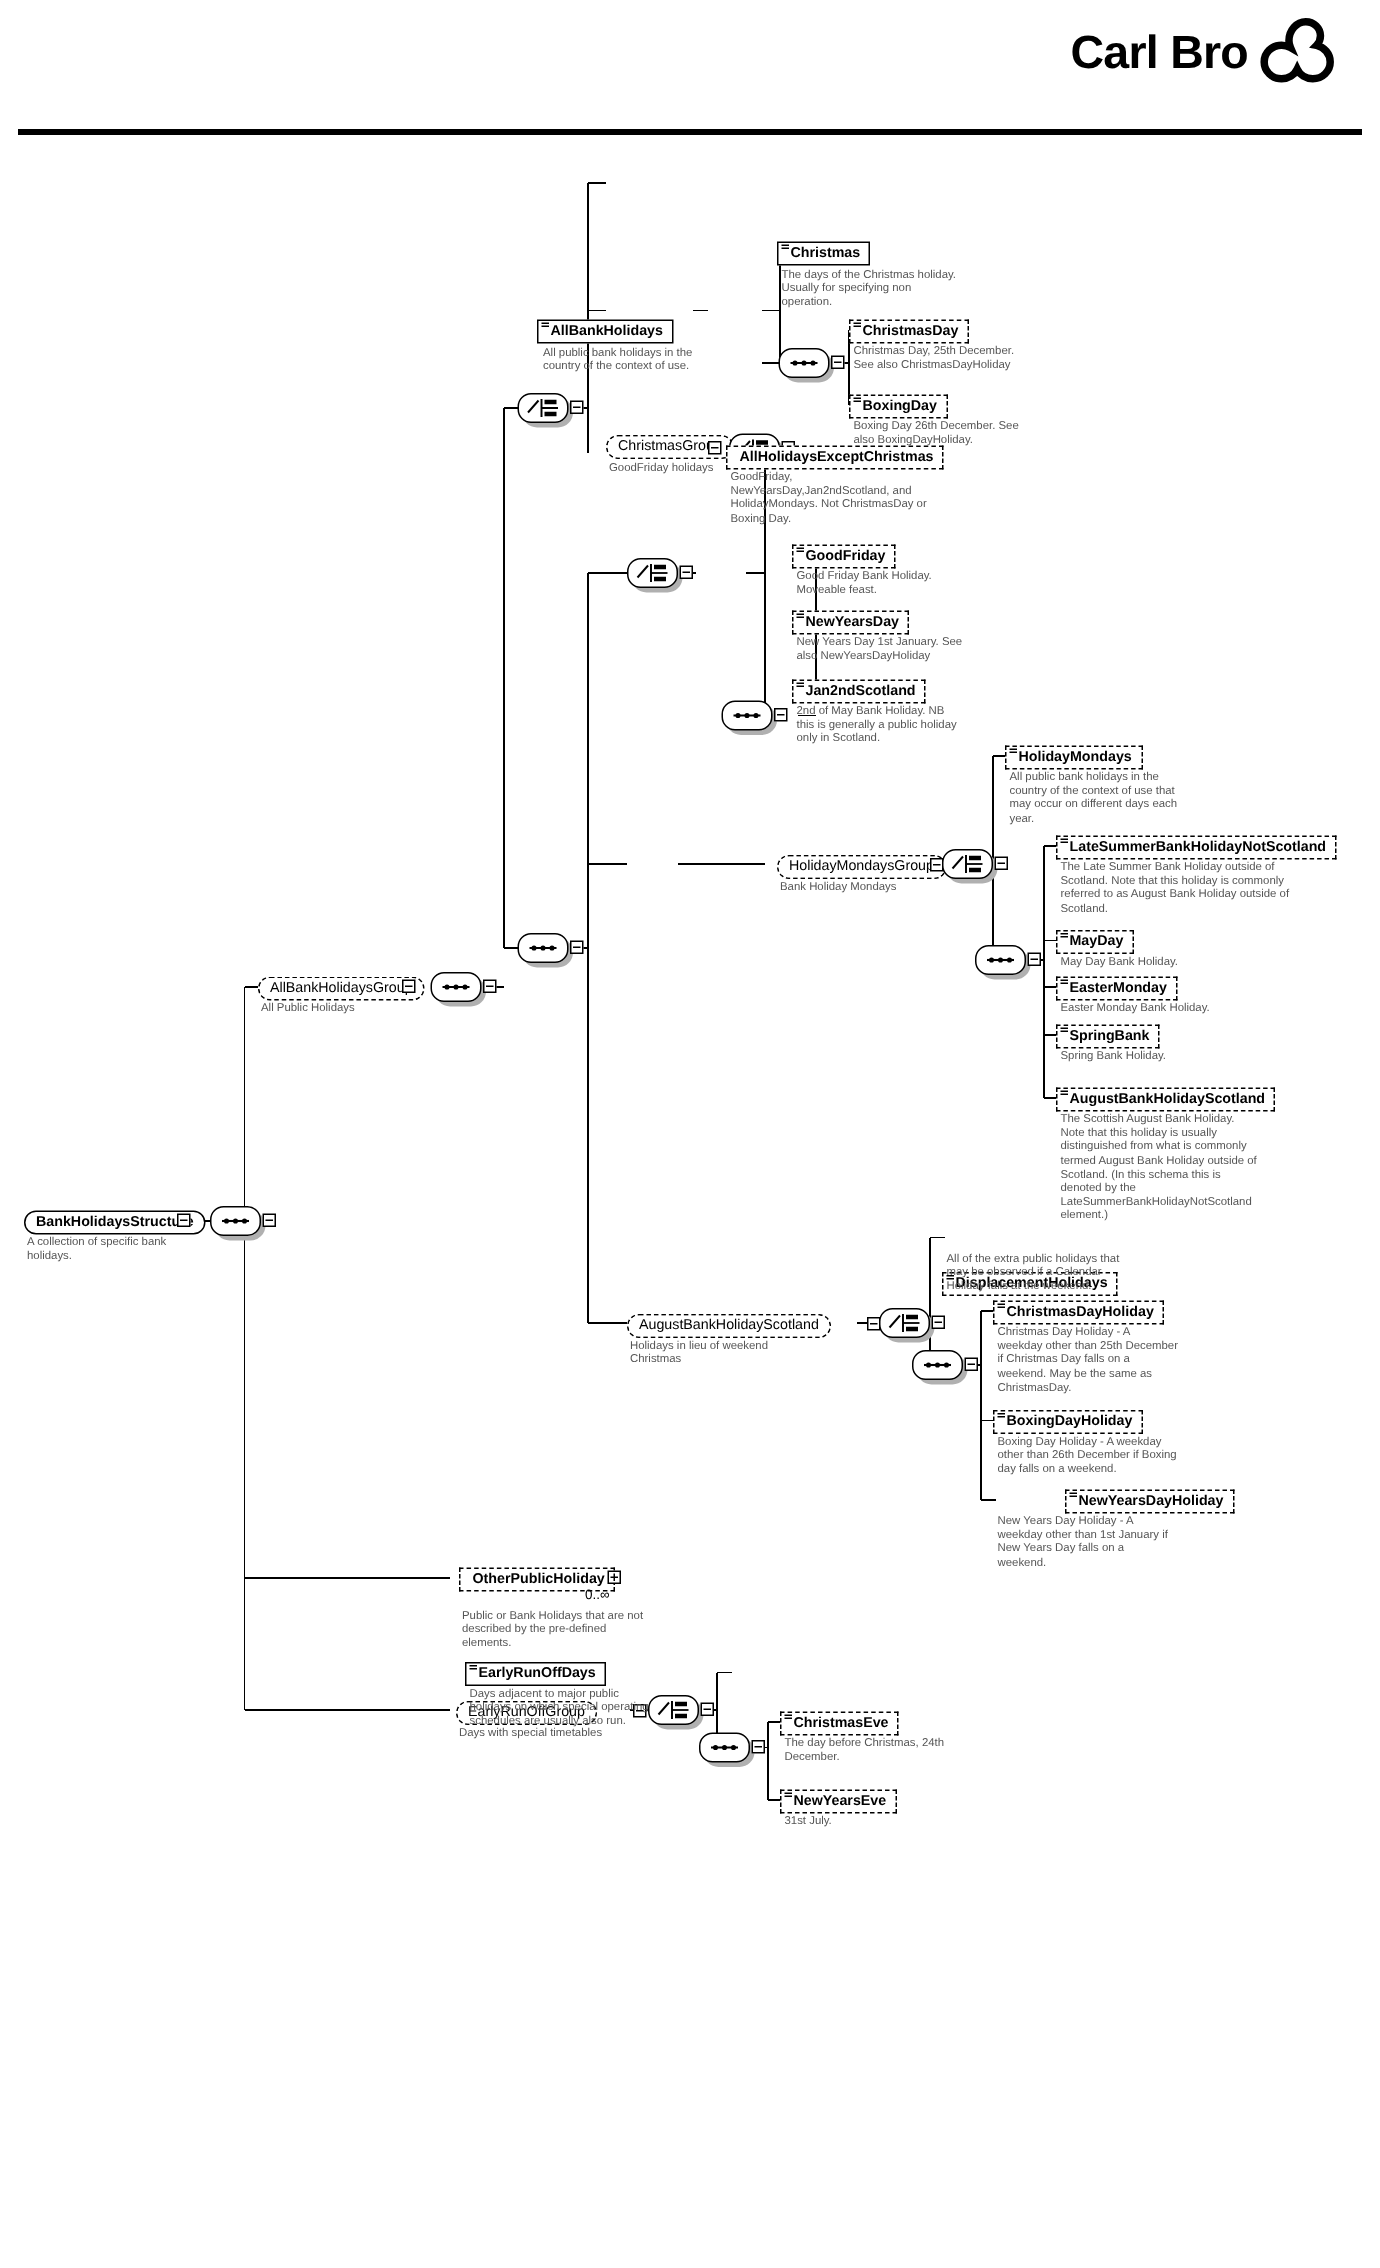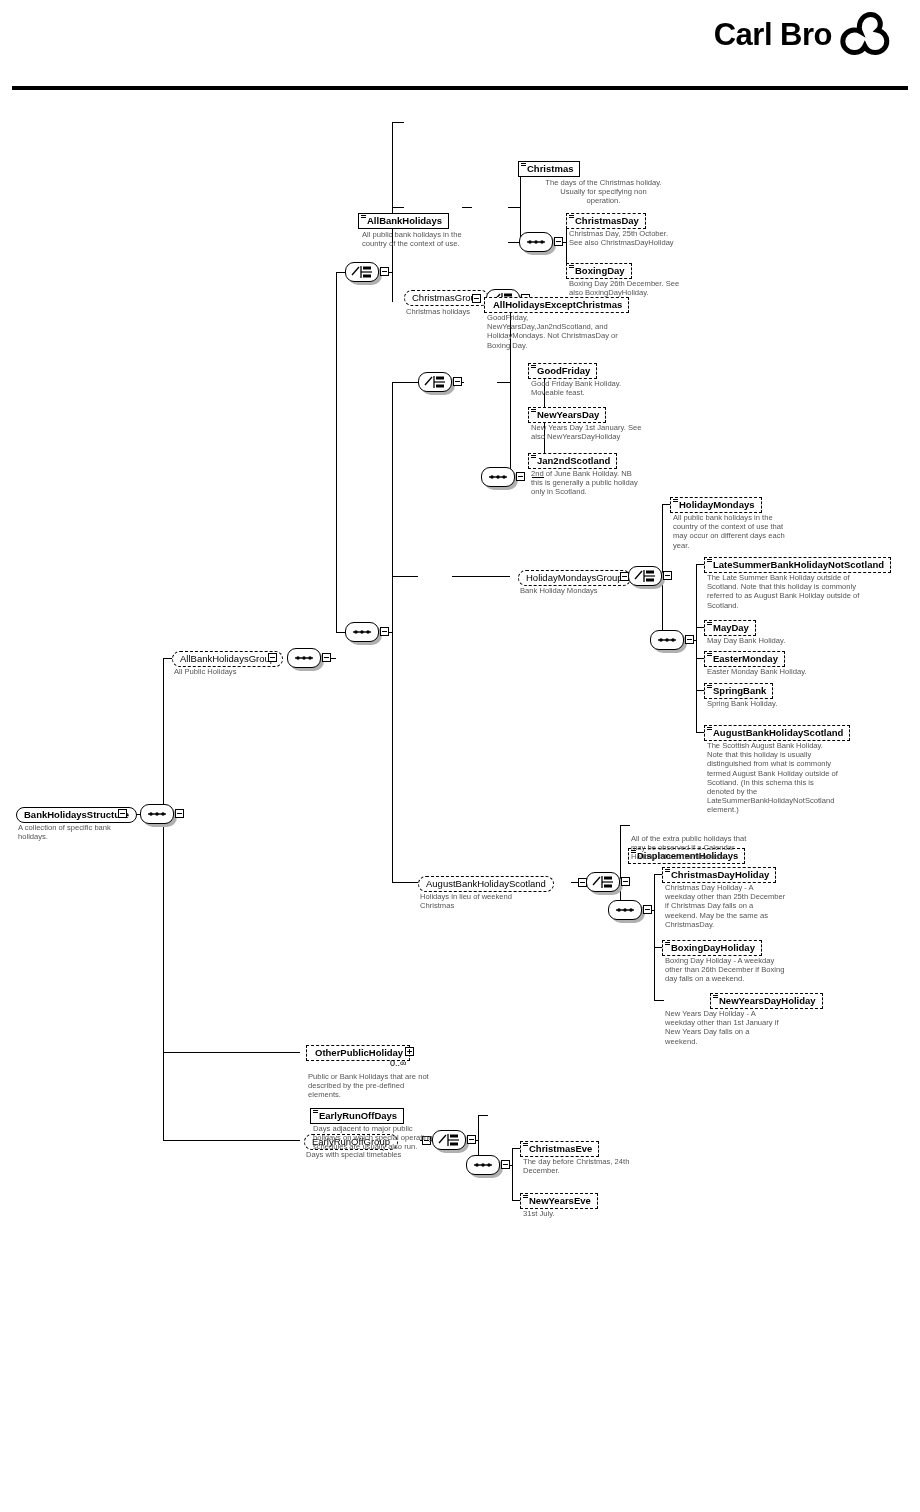--- a/index.html
+++ b/index.html
@@ -252,21 +252,21 @@
 country of the context of use.</div>
 
   <div class="node" style="left:404px;top:195px;">
     <span class="nwrap"><span class="shadow"></span>
       <span class="nbox grp">ChristmasGroup</span>
     </span>
   </div>
   <div class="expander" style="left:472px;top:202px;">
       <span class="h"></span>
     </div>
-  <div class="desc" style="left:406px;top:215px;width:150px;">Christmas holidays</div>
+  <div class="desc" style="left:406px;top:215px;width:150px;">GoodFriday holidays</div>
 
   <div class="conn" style="left:486px;top:197px;">
     <div class="pill">
         <span class="bg"></span>
         <span class="fg"></span>
       <svg width="34" height="20" viewBox="0 0 34 20">
         <line x1="7" y1="13" x2="14" y2="5" stroke="#000" stroke-width="1.3"></line>
         <line x1="16" y1="4" x2="16" y2="16" stroke="#000" stroke-width="1.3"></line>
         <rect x="18" y="4.5" width="8" height="3" fill="#000"></rect>
         <rect x="18" y="12.5" width="8" height="3" fill="#000"></rect>
@@ -279,21 +279,21 @@
     </div>
 
   <div class="node" style="left:518px;top:66px;">
     <span class="nwrap"><span class="shadow"></span>
       <span class="nbox solid"><span class="tick">
             <i></i>
             <i></i>
           </span>Christmas</span>
     </span>
   </div>
-  <div class="desc" style="left:521px;top:86px;width:165px;text-align:center;">The days of the Christmas holiday.
+  <div class="desc" style="left:521px;top:86px;width:165px;">The days of the Christmas holiday.
 Usually for specifying non
 operation.</div>
 
   <div class="conn" style="left:519px;top:140px;">
     <div class="pill">
         <span class="bg"></span>
         <span class="fg"></span>
       <svg width="34" height="20" viewBox="0 0 34 20">
         <line x1="8" y1="10" x2="26" y2="10" stroke="#000" stroke-width="1.4"></line>
         <circle cx="11" cy="10" r="1.7" fill="#000"></circle>
@@ -307,21 +307,21 @@
     </div>
 
   <div class="node" style="left:566px;top:118px;">
     <span class="nwrap"><span class="shadow"></span>
       <span class="nbox dashed"><span class="tick">
             <i></i>
             <i></i>
           </span>ChristmasDay</span>
     </span>
   </div>
-  <div class="desc" style="left:569px;top:137px;width:160px;">Christmas Day, 25th October.
+  <div class="desc" style="left:569px;top:137px;width:160px;">Christmas Day, 25th December.
 See also ChristmasDayHoliday</div>
 
   <div class="node" style="left:566px;top:168px;">
     <span class="nwrap"><span class="shadow"></span>
       <span class="nbox dashed"><span class="tick">
             <i></i>
             <i></i>
           </span>BoxingDay</span>
     </span>
   </div>
@@ -410,21 +410,21 @@
 also NewYearsDayHoliday</div>
 
   <div class="node" style="left:528px;top:358px;">
     <span class="nwrap"><span class="shadow"></span>
       <span class="nbox dashed"><span class="tick">
             <i></i>
             <i></i>
           </span>Jan2ndScotland</span>
     </span>
   </div>
-  <div class="desc" style="left:531px;top:377px;width:160px;">2nd of June Bank Holiday. NB
+  <div class="desc" style="left:531px;top:377px;width:160px;">2nd of May Bank Holiday. NB
 this is generally a public holiday
 only in Scotland.</div>
 
   <div class="node" style="left:518px;top:475px;">
     <span class="nwrap"><span class="shadow"></span>
       <span class="nbox grp">HolidayMondaysGroup</span>
     </span>
   </div>
   <div class="expander" style="left:620px;top:480px;">
       <span class="h"></span>

